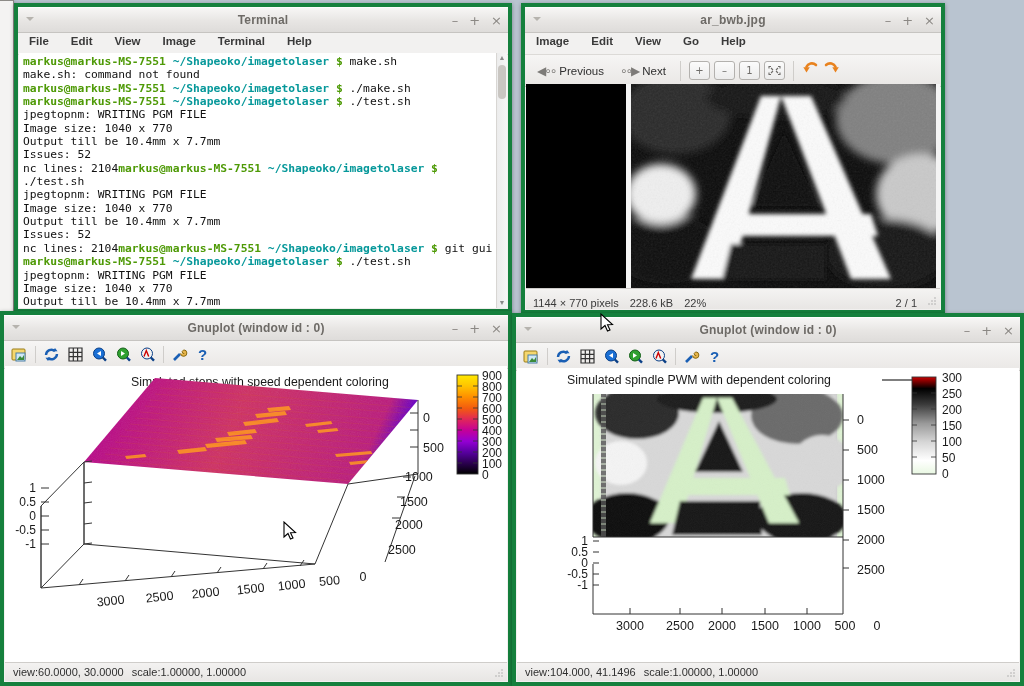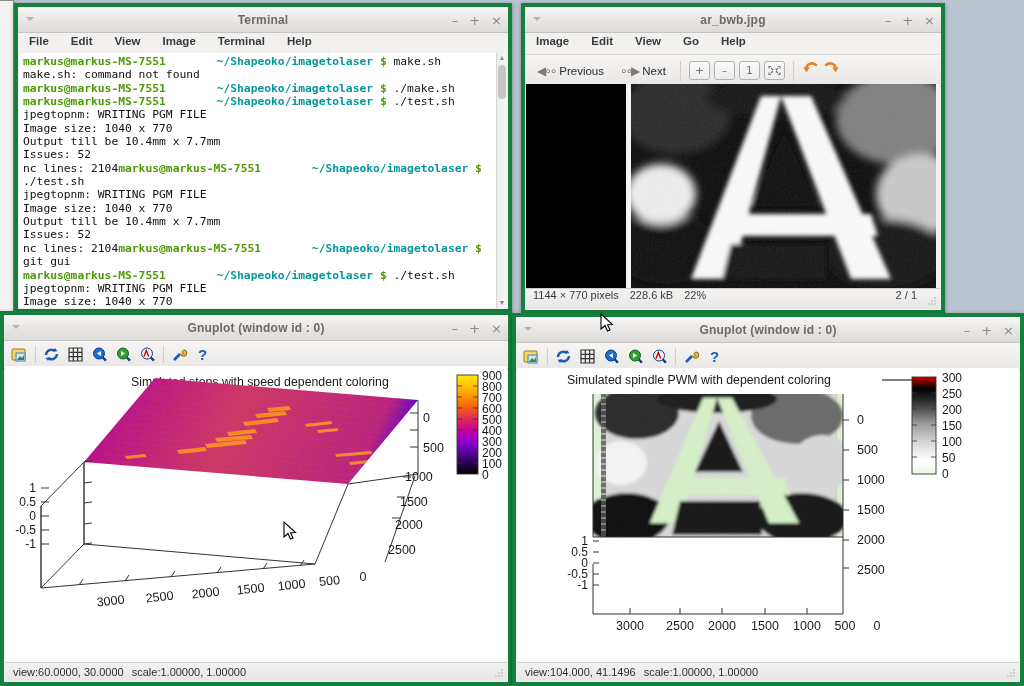--- a/index.html
+++ b/index.html
@@ -27,21 +27,21 @@
            background:#f2f1f0;border-bottom:1px solid #dcdad7;font-weight:bold;}
   .menubar span{padding:2px 7px;font-size:11.5px;color:#3a3a3a;border-radius:2px;}
 
   
   #terminal{left:14px;top:3px;width:498px;height:310px;background:#f2f1f0;}
   #terminal .termbody{position:absolute;left:1px;right:1px;top:46px;bottom:1px;
       background:#ffffff;overflow:hidden;}
   #terminal .termtext{font-family:"DejaVu Sans Mono","Liberation Mono",monospace;
       font-size:11.3px;line-height:13.35px;white-space:pre-wrap;padding:2px 4px 0 4px;color:#111;}
   .pr{color:#4e9a06;font-weight:bold;}
-  .pd{color:#06989a;font-weight:bold;margin-left:44px;}
+  .pd{color:#06989a;font-weight:bold;}
   .cursorblk{display:inline-block;width:7px;height:11px;border:1px solid #555;
       vertical-align:-2px;margin-left:1px;}
   .vscroll{position:absolute;right:1px;top:46px;bottom:1px;width:10px;
       background:linear-gradient(to right,#ececec,#f6f6f6);border-left:1px solid #d8d6d3;}
   .vscroll .thumb{position:absolute;left:1px;right:1px;top:2px;height:34px;
       background:#c9c6c2;border-radius:4px;}
   .vscroll .arrow{position:absolute;left:0;right:0;height:10px;color:#8a8a8a;font-size:7px;
       text-align:center;line-height:10px;}
 
   
@@ -51,21 +51,21 @@
   .tbtn{display:flex;align-items:center;gap:4px;padding:3px 6px;border-radius:3px;font-size:11.5px;color:#2f2f2f;}
   .tsep{width:1px;height:20px;background:#cfcdca;margin:0 4px;}
   .isqr{width:19px;height:17px;border:1px solid #b3b1ae;border-radius:3px;
         background:linear-gradient(to bottom,#fbfbfb,#ececec);display:flex;align-items:center;
         justify-content:center;font-size:10px;color:#6f6d6a;font-family:"DejaVu Sans",sans-serif;}
   .rot{font-size:16px;color:#e07b1c;line-height:1;font-family:"DejaVu Sans",sans-serif;}
   .prevarrow,.nextarrow{color:#7d7b78;font-size:12px;letter-spacing:-2px;font-family:"DejaVu Sans",sans-serif;}
   #viewer .canvas{position:absolute;left:1px;right:1px;top:77px;height:205px;background:#000;overflow:hidden;}
   #viewer .statusbar{position:absolute;left:1px;right:1px;bottom:1px;height:20px;
      background:linear-gradient(to bottom,#f4f3f2,#e8e6e4);border-top:1px solid #cecccA;
-     display:flex;align-items:flex-start;padding:0 7px;font-size:11px;color:#3a3a3a;}
+     display:flex;align-items:flex-end;padding:0 7px;font-size:11px;color:#3a3a3a;}
   #viewer .statusbar .left{display:flex;gap:11px;}
   #viewer .statusbar .right{margin-left:auto;margin-right:16px;}
   .grip{position:absolute;right:2px;bottom:2px;width:12px;height:12px;opacity:.45;}
 
   
   .gnuplot .gtoolbar{height:27px;display:flex;align-items:center;gap:7px;padding:0 7px;
      background:linear-gradient(to bottom,#f6f5f4,#eae8e6);border-bottom:1px solid #cbc9c6;}
   .gicon{width:17px;height:17px;display:block;}
   .gsep{width:1px;height:17px;background:#cfcdca;}
   .gnuplot .plotarea{position:absolute;left:1px;right:1px;top:51px;bottom:20px;background:#fff;overflow:hidden;}

